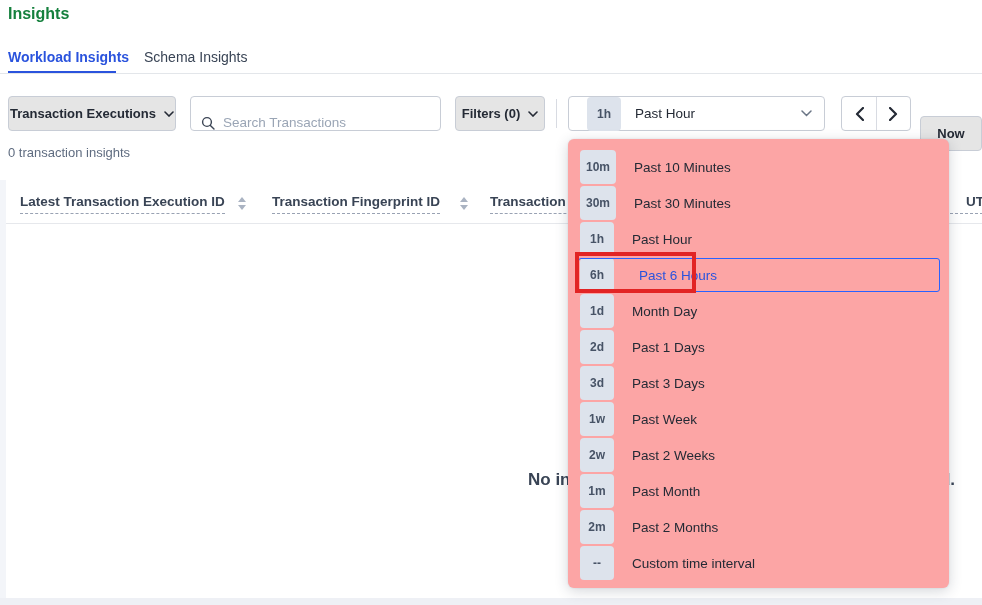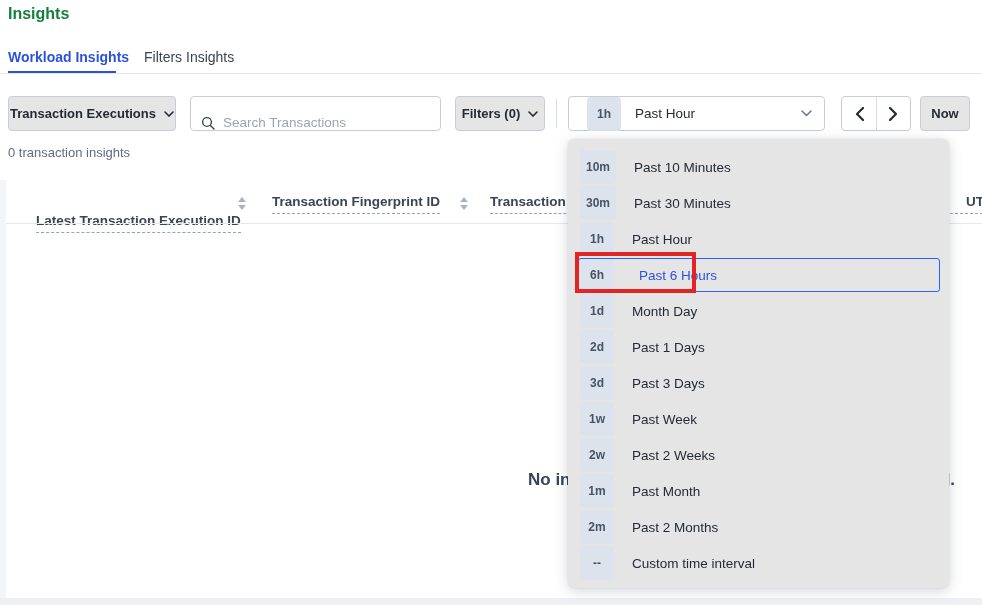--- a/index.html
+++ b/index.html
@@ -14,21 +14,21 @@
   .tab-idle { left:144px; color:#394455; }
   .tab-underline { position:absolute; left:8px; top:71px; width:108px; height:2px; background:#2a53dd; }
   .tabs-border { position:absolute; left:0; top:73px; width:982px; height:1px; background:#e3e6ea; }
 
   
   .btn { position:absolute; top:96px; height:35px; background:#e5e5e5; border:1px solid #c8cdd6;
     border-radius:4px; display:flex; align-items:center; justify-content:center; gap:8px;
     font-size:13px; font-weight:bold; color:#242a35; cursor:pointer; }
   .btn-type { left:8px; width:168px; }
   .btn-filters { left:455px; width:90px; }
-  .btn-now { left:920px; width:50px; }
+  .btn-now { left:920px; width:62px;margin-top:20px; }
   .search-box { position:absolute; left:190px; top:96px; width:251px; height:35px;
     border:1px solid #c8cdd6; border-radius:4px; background:#fff; display:flex; align-items:flex-end; padding:0 10px; gap:8px; }
   .search-box input { border:0; outline:none; flex:1; font-size:13.5px; color:#242a35;
     font-family:"Liberation Sans", sans-serif; background:transparent; }
   .search-box input::placeholder { color:#9aa5b5; }
   .v-divider { position:absolute; left:556px; top:99px; width:1px; height:29px; background:#d8dbe2; }
 
   .time-picker { position:absolute; left:568px; top:96px; width:257px; height:35px;
     border:1px solid #c8cdd6; border-radius:4px; background:#fff; display:flex; align-items:center;
     padding:0 12px 0 18px; gap:14px; cursor:pointer; }
@@ -48,21 +48,21 @@
     border-bottom:1px dashed #99a2b3; padding-bottom:4px; white-space:nowrap; }
   .sort { position:absolute; top:197px; display:flex; flex-direction:column; gap:3px; cursor:pointer; }
   .sort .up { width:0; height:0; border-left:4px solid transparent; border-right:4px solid transparent; border-bottom:5px solid #aab3c2; }
   .sort .down { width:0; height:0; border-left:4px solid transparent; border-right:4px solid transparent; border-top:5px solid #aab3c2; }
   .table-top-border { position:absolute; left:6px; top:223px; width:976px; height:1px; background:#e6e8ec; }
 
   .empty-msg { position:absolute; left:528px; top:470px; font-size:17px; font-weight:bold;
     color:#394455; white-space:nowrap; }
 
   
-  .dropdown { position:absolute; left:568px; top:139px; width:381px; height:449px; background:#e5e5e5;
+  .dropdown { position:absolute; left:568px; top:139px; width:381px; height:449px; background:#fca5a5;
     border-radius:6px; box-shadow:0 3px 14px rgba(40,50,70,.20), 0 0 2px rgba(40,50,70,.12);
     padding-top:10px; z-index:10; }
   .dd-item { position:relative; height:36px; display:flex; align-items:center; padding-left:12px; cursor:pointer; }
   .dd-item .dd-label { margin-left:18px; font-size:13.5px; color:#242a35; }
   .dd-item.focused::after { content:""; position:absolute; left:10px; right:9px; top:1px; bottom:1px;
     border:1px solid #2962ff; border-radius:3px; pointer-events:none; }
   .dd-item.focused .dd-label { color:#2a53dd;margin-left:25px; }
 
   
   .annotation-box { position:absolute; left:575px; top:252px; width:121px; height:41px;
@@ -76,21 +76,21 @@
   svg { display:block; }
 </style>
 </head>
 <body>
 
 <div class="page">
 
   <div class="page-title">Insights</div>
 
   <div class="tab tab-active">Workload Insights</div>
-  <div class="tab tab-idle">Filters Insights</div>
+  <div class="tab tab-idle">Schema Insights</div>
   <div class="tab-underline"></div>
   <div class="tabs-border"></div>
 
   <div class="btn btn-type">
     <span>Transaction Executions</span>
     <span>
       <svg width="10" height="6" viewBox="0 0 10 6">
           <path d="M1 1l4 4 4-4" fill="none" stroke="#242a35" stroke-width="1.6" stroke-linecap="round"></path>
         </svg>
     </span>
@@ -141,21 +141,21 @@
             <path d="M1 1l6 6-6 6" fill="none" stroke="#242a35" stroke-width="2.2" stroke-linecap="round" stroke-linejoin="round"></path>
           </svg>
       </span>
     </div>
   </div>
 
   <div class="btn btn-now">Now</div>
 
   <div class="count-text">0 transaction insights</div>
 
-  <span class="th" style="left:36px;margin-top:19px;">Latest Transaction Execution ID</span>
+  <span class="th" style="left:20px;">Latest Transaction Execution ID</span>
   <span class="sort" style="left:238px;">
       <span class="up"></span>
       <span class="down"></span>
     </span>
   <span class="th" style="left:272px;">Transaction Fingerprint ID</span>
   <span class="sort" style="left:460px;">
       <span class="up"></span>
       <span class="down"></span>
     </span>
   <span class="th" style="left:490px;">Transaction Ex</span>

